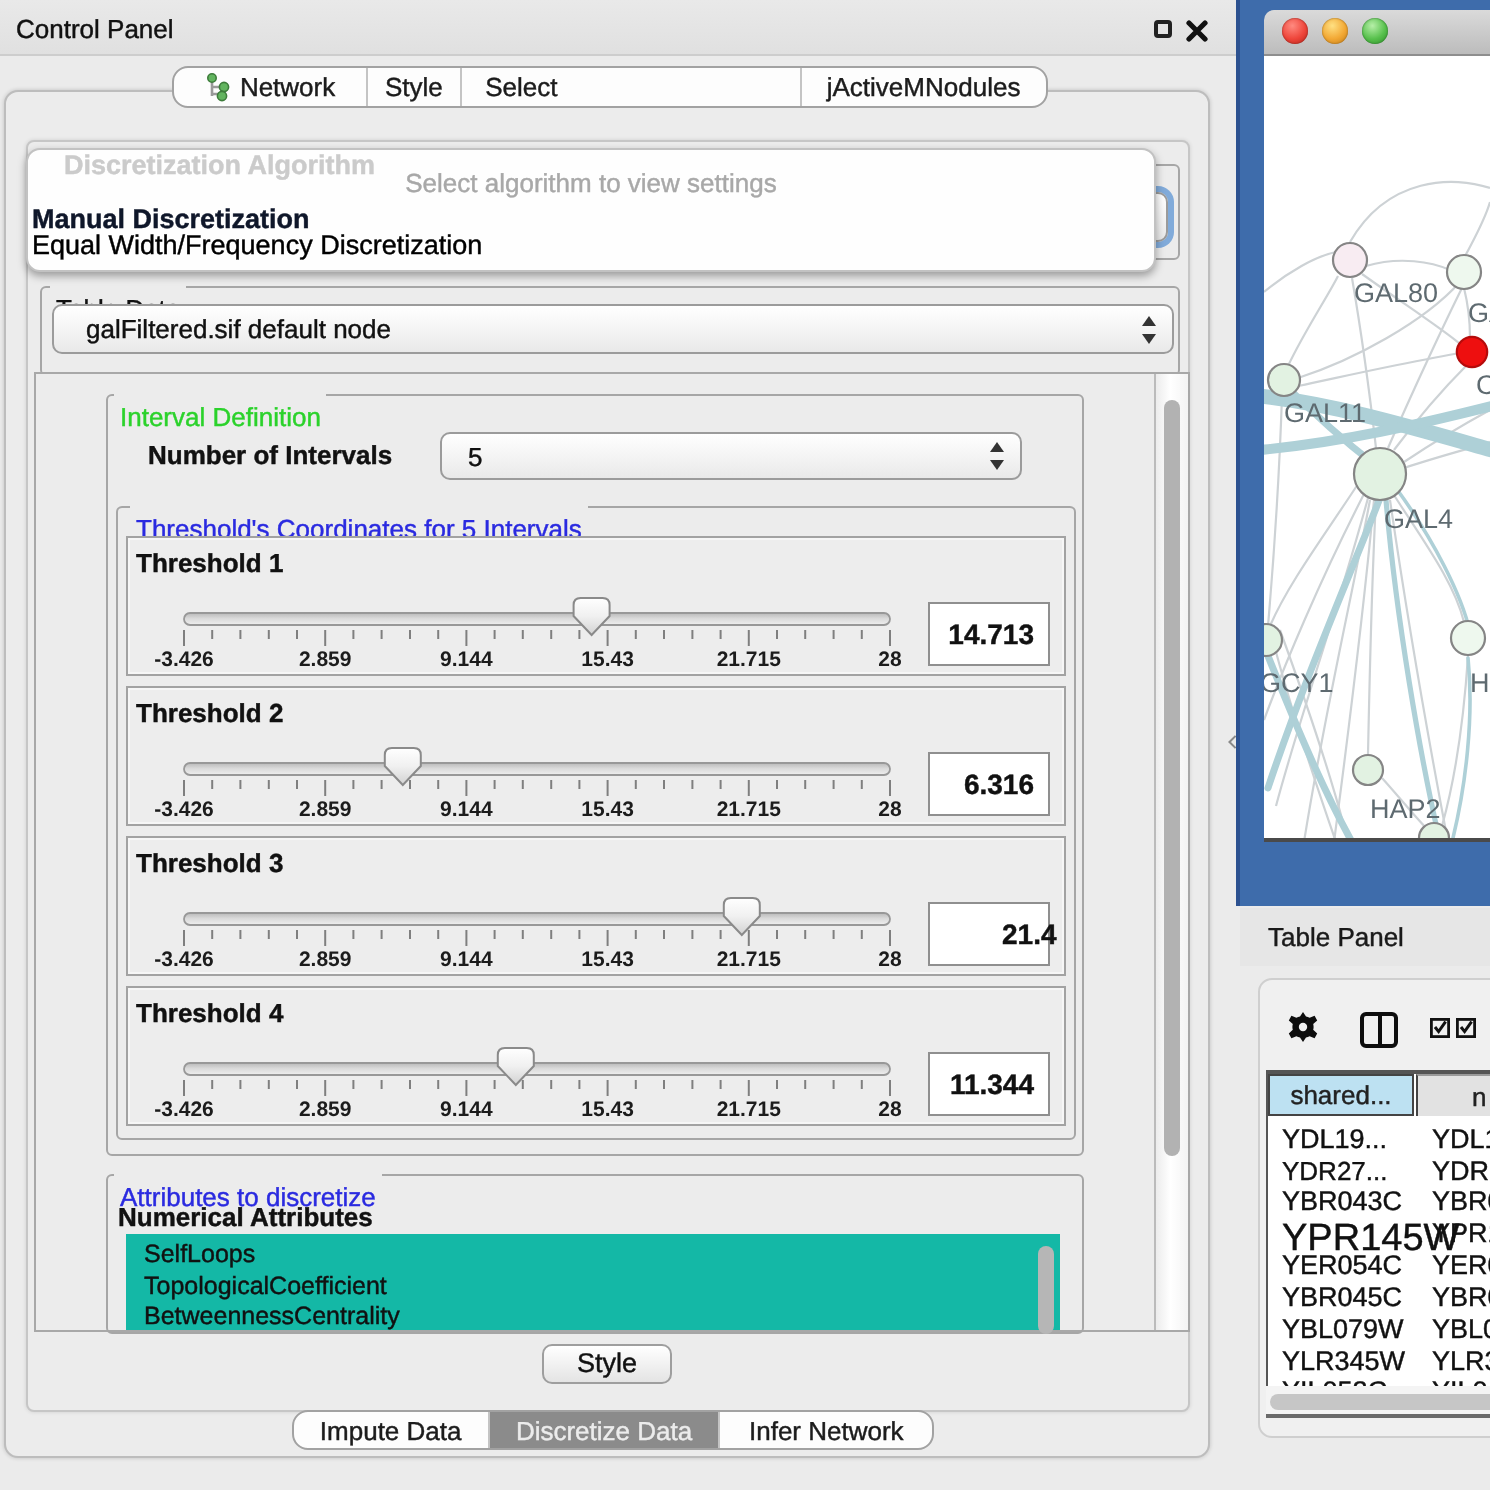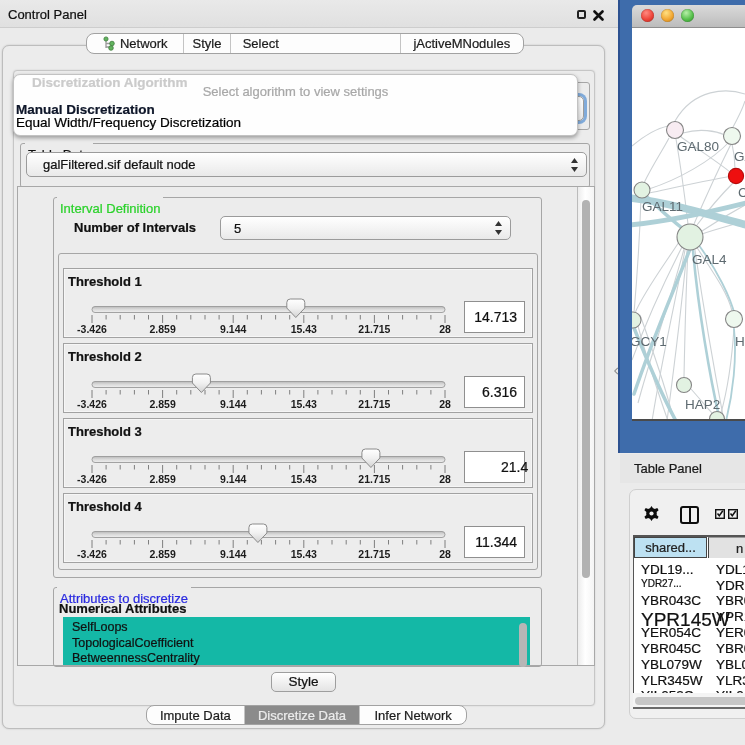--- a/index.html
+++ b/index.html
@@ -6,21 +6,21 @@
 .abs{position:absolute;}
 #stage{position:relative;width:745px;height:745px;overflow:hidden;}
 .grp{border:1px solid #a6a6a6;border-radius:3px;}
 .gtitle{position:absolute;background:#ececec;padding:12px 3px;font-size:13px;line-height:14px;}
 .combo{position:absolute;background:linear-gradient(#ffffff,#f2f2f2 60%,#e9e9e9);
  border:1px solid #9b9b9b;border-radius:5px;font-size:13px;color:#111;}
 .cifix{position:absolute;left:16px;top:0;bottom:0;display:flex;align-items:center;}
 .arr{position:absolute;right:7px;top:50%;transform:translateY(-50%);width:9px;height:14px;}
 .tseg{font-size:13px;color:#1c1c1c;display:flex;align-items:center;justify-content:center;height:100%;}
 .vbox{position:absolute;background:#fff;border:1px solid #8f8f8f;font-size:14px;color:#111;
- text-align:right;padding-right:7px;}
+ text-align:right;padding-right:7px;font-weight:bold;}
 .thbox{position:absolute;left:63px;width:470px;height:70px;background:#ededed;
  border:1px solid #a2a2a2;box-shadow:inset 0 0 0 1px #f6f6f6;}
 .thlab{position:absolute;left:4px;top:5px;font-weight:bold;font-size:13px;color:#111;}
 </style></head><body>
 <div id="stage">
 
 <div class="abs" style="left:0;top:0;width:618px;height:28px;background:linear-gradient(#e9e9e9,#e0e0e0);border-bottom:1px solid #cdcdcd;">
  <div class="abs" style="left:8px;top:7px;font-size:13px;color:#111;">Control Panel</div>
  <div class="abs" style="left:577px;top:10px;width:9px;height:9px;border:2px solid #222;border-radius:2px;"></div>
  <svg class="abs" style="left:593px;top:10px;" width="11" height="11" viewBox="0 0 11 11">
@@ -75,20 +75,21 @@
 <div class="gtitle" style="left:57px;top:190px;color:#2bd22b;">Interval Definition</div>
 <div class="abs" style="left:74px;top:220px;font-size:13px;font-weight:bold;color:#111;">Number of Intervals</div>
 <div class="combo" style="left:220px;top:216px;width:291px;height:24px;">
  <div class="cifix" style="left:13px;">5</div>
  <svg class="arr" viewBox="0 0 9 14">
         <path d="M4.5 0 L8 5 H1 Z" fill="#333"></path>
         <path d="M4.5 14 L1 9 H8 Z" fill="#333"></path>
       </svg>
 </div>
 <div class="abs grp" style="left:58px;top:253px;width:480px;height:317px;"></div>
+<div class="gtitle" style="left:65px;top:246px;color:#2a2ae0;">Threshold's Coordinates for 5 Intervals</div>
 
 <div class="thbox" style="top:268px;">
       <div class="thlab">Threshold 1</div>
       <svg width="470" height="70" viewBox="0 0 470 70" style="position:absolute;left:0;top:0;">
 <defs>
           <linearGradient id="tg" x1="0" y1="0" x2="0" y2="1">
             <stop offset="0" stop-color="#ffffff"></stop>
             <stop offset="0.5" stop-color="#f0f0f0"></stop>
             <stop offset="1" stop-color="#d2d2d2"></stop>
           </linearGradient>
@@ -409,21 +410,21 @@
 </svg>
 
 <div class="abs" style="left:633px;top:535px;width:112px;height:173px;background:#fff;border-left:1.5px solid #555;"></div>
 <div class="abs" style="left:633px;top:535px;width:112px;height:1.5px;background:#555;"></div>
 <div class="abs" style="left:634px;top:536.5px;width:73px;height:21.5px;background:#bde1f2;border:1px solid #444;"></div>
 <div class="abs" style="left:708px;top:536.5px;width:37px;height:21.5px;background:#e2e2e2;border-top:1px solid #9a9a9a;border-left:1px solid #444;"></div>
 <div class="abs" style="left:634px;top:540px;width:73px;text-align:center;font-size:13px;color:#222;">shared...</div>
 <div class="abs" style="left:736px;top:541px;font-size:13px;color:#222;">n</div>
 <div class="abs" style="left:641px;top:561.8px;font-size:13.5px;color:#111;">YDL19...</div>
     <div class="abs" style="left:716px;top:561.8px;font-size:13.5px;color:#111;white-space:nowrap;">YDL1</div>
-    <div class="abs" style="left:641px;top:577.63px;font-size:10px;color:#111;text-align:center;">YDR27...</div>
+    <div class="abs" style="left:641px;top:577.63px;font-size:13px;color:#111;text-align:center;">YDR27...</div>
     <div class="abs" style="left:716px;top:577.63px;font-size:13.5px;color:#111;white-space:nowrap;">YDR2</div>
     <div class="abs" style="left:641px;top:593.46px;font-size:13.5px;color:#111;">YBR043C</div>
     <div class="abs" style="left:716px;top:593.46px;font-size:13.5px;color:#111;white-space:nowrap;">YBR0</div>
     <div class="abs" style="left:641px;top:609.2900000000001px;font-size:19px;color:#111;">YPR145W</div>
     <div class="abs" style="left:716px;top:609.2900000000001px;font-size:13.5px;color:#111;white-space:nowrap;">YPR1</div>
     <div class="abs" style="left:641px;top:625.1200000000001px;font-size:13.5px;color:#111;">YER054C</div>
     <div class="abs" style="left:716px;top:625.1200000000001px;font-size:13.5px;color:#111;white-space:nowrap;">YER0</div>
     <div class="abs" style="left:641px;top:640.9500000000002px;font-size:13.5px;color:#111;">YBR045C</div>
     <div class="abs" style="left:716px;top:640.9500000000002px;font-size:13.5px;color:#111;white-space:nowrap;">YBR0</div>
     <div class="abs" style="left:641px;top:656.7800000000002px;font-size:13.5px;color:#111;">YBL079W</div>

